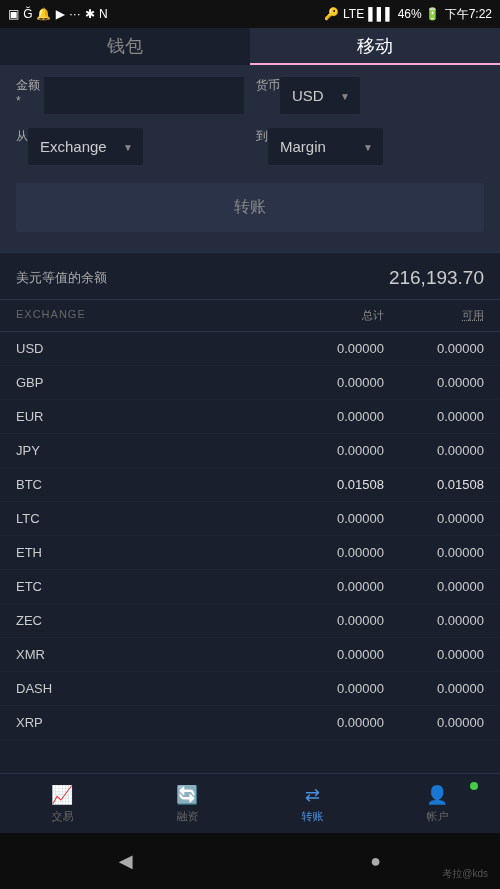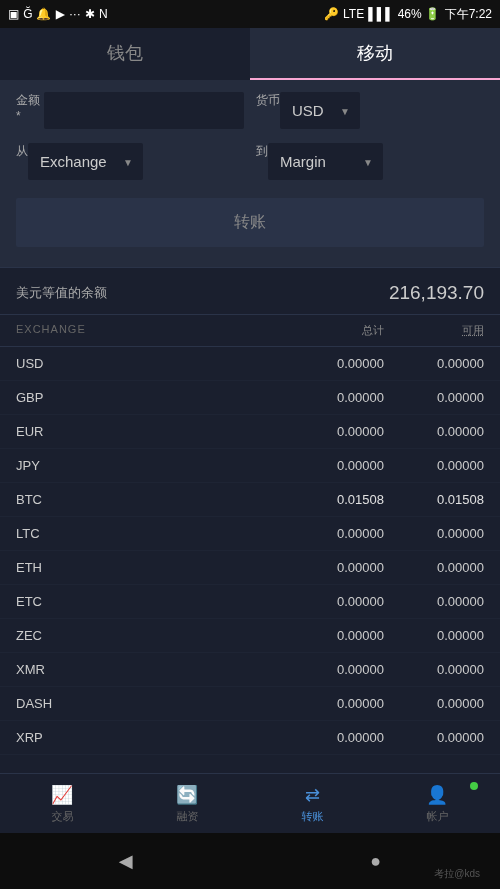--- a/index.html
+++ b/index.html
@@ -29,21 +29,21 @@
       align-items: center;
       gap: 4px;
     }
     .status-icon {
       font-size: 12px;
     }
 
     
     .top-tabs {
       display: flex;
-      height: 52px;
+      height: 37px;
       background: #1a1f2e;
     }
     .top-tab {
       flex: 1;
       display: flex;
       align-items: center;
       justify-content: center;
       font-size: 18px;
       color: #888;
       cursor: pointer;
@@ -262,21 +262,21 @@
     .sys-btn {
       color: #aaa;
       font-size: 18px;
       cursor: pointer;
       background: none;
       border: none;
     }
     .sys-watermark {
       position: absolute;
       bottom: 8px;
-      right: 20px;
+      right: 12px;
       font-size: 10px;
       color: #555;
     }
   </style>
 </head>
 <body>
 
 <div class="status-bar">
   <div class="status-left">
     <span class="status-icon">▣</span>

